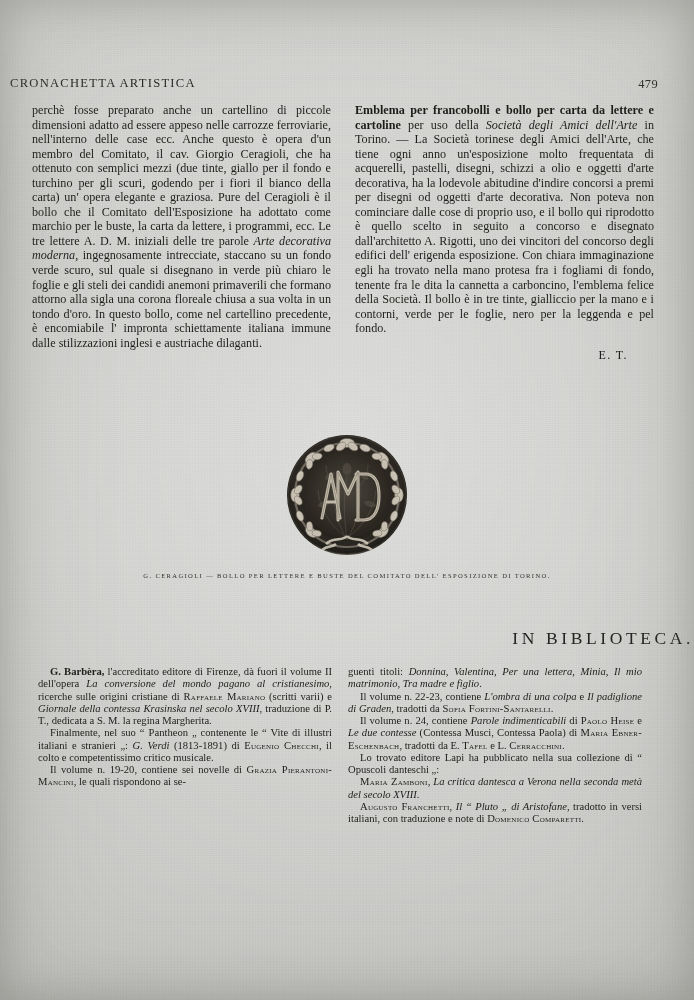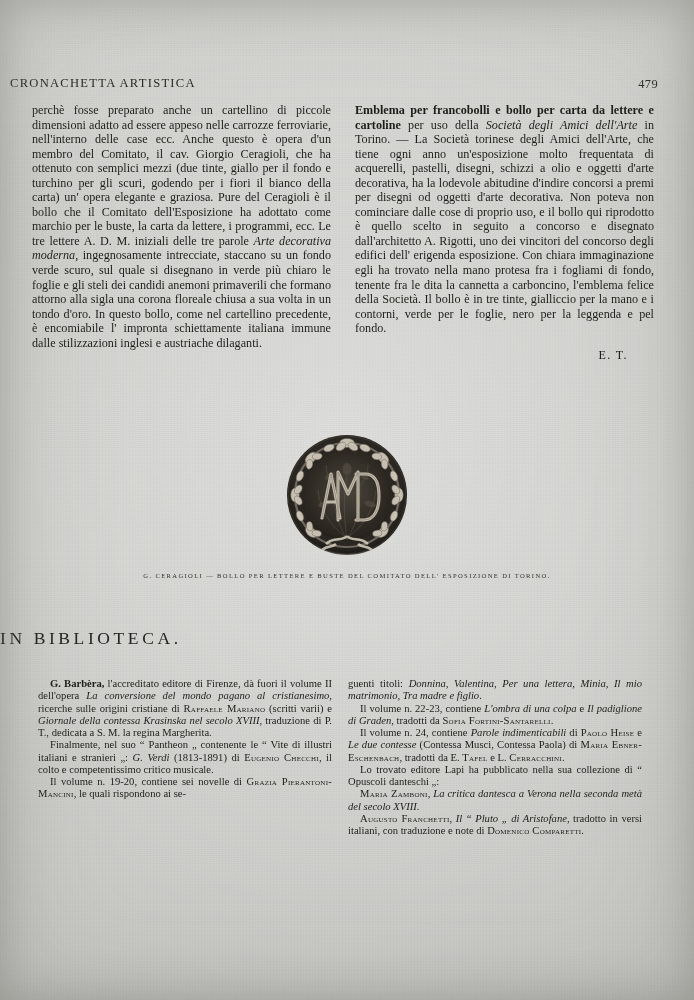--- a/index.html
+++ b/index.html
@@ -74,30 +74,30 @@
   }
   .seal-wrap{display:inline-block;line-height:0;}
   .caption{
     position:absolute;left:0;right:0;top:572px;text-align:center;
     font-size:6.6px;letter-spacing:1.35px;color:#33332f;
     text-transform:uppercase;
   }
 
   
   .section-title{
-    position:absolute;left:0;right:0;top:628px;text-align:left;
+    position:absolute;left:0;right:0;top:628px;text-align:right;
     font-size:17.5px;letter-spacing:3.6px;color:#242421;
   }
 
   
   .bib{
     position:absolute;left:38px;right:38px;top:666px;
     display:flex;gap:16px;
   }
-  .bcol{width:294px;margin-top:12px;}
+  .bcol{width:294px;}
   .bcol p{
     margin:0;
     font-size:10.6px;
     line-height:12.25px;
     text-align:justify;
     text-justify:inter-word;
     color:#1d1d1a;
   }
   .bcol p.ind{text-indent:12px;}
   .bcol p.gap{margin-top:7px;}

